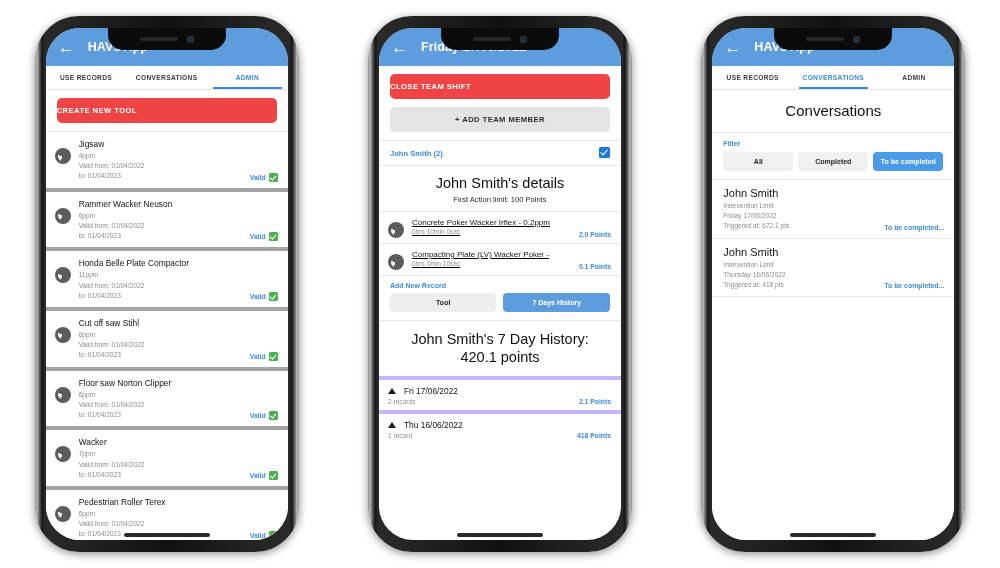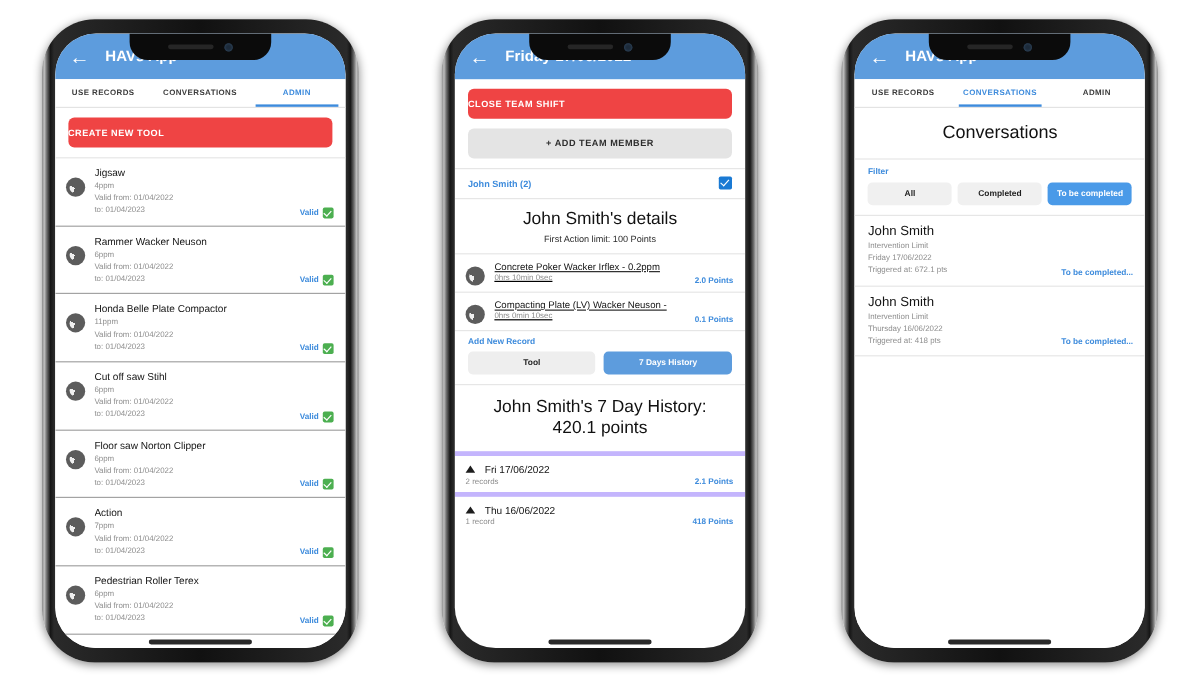--- a/index.html
+++ b/index.html
@@ -148,21 +148,21 @@
     letter-spacing: .45px;
     padding: 8px 0;
   }
   .rowsep { border-bottom: 1px solid #e6e6e6; }
 
   
   .tool-row {
     display: flex;
     align-items: flex-start;
     padding: 7px 10px 6px 9px;
-    border-bottom: 1px solid #a3a3a3;
+    border-bottom: 4px solid #a3a3a3;
     position: relative;
     min-height: 54px;
   }
   .tool-icon {
     width: 16px; height: 16px;
     border-radius: 50%;
     background: #5c5c5c;
     flex: 0 0 auto;
     margin-top: 9px;
     margin-right: 8px;
@@ -472,21 +472,21 @@
             </div>
             <span class="valid-badge">
               <span>Valid</span>
               <span class="check-emoji"></span>
             </span>
           </div>
 
           <div class="tool-row">
             <span class="tool-icon"></span>
             <div class="tool-meta">
-              <div class="tool-name">Action</div>
+              <div class="tool-name">Wacker</div>
               <div class="tool-sub">7ppm</div>
               <div class="tool-sub">Valid from: 01/04/2022</div>
               <div class="tool-sub">to: 01/04/2023</div>
             </div>
             <span class="valid-badge">
               <span>Valid</span>
               <span class="check-emoji"></span>
             </span>
           </div>
 
@@ -544,21 +544,21 @@
             <span class="tool-icon" style="margin-top:4px"></span>
             <div class="tool-meta">
               <div class="rec-name">Concrete Poker Wacker Irflex - 0.2ppm</div>
               <div class="rec-dur">0hrs 10min 0sec</div>
             </div>
             <span class="rec-pts">2.0 Points</span>
           </div>
           <div class="rec-row">
             <span class="tool-icon" style="margin-top:4px"></span>
             <div class="tool-meta">
-              <div class="rec-name">Compacting Plate (LV) Wacker Neuson -</div>
+              <div class="rec-name">Compacting Plate (LV) Wacker Poker -</div>
               <div class="rec-dur">0hrs 0min 10sec</div>
             </div>
             <span class="rec-pts">0.1 Points</span>
           </div>
         </div>
 
         <div class="link-small">Add New Record</div>
 
         <div class="seg">
           <div class="off">Tool</div>

